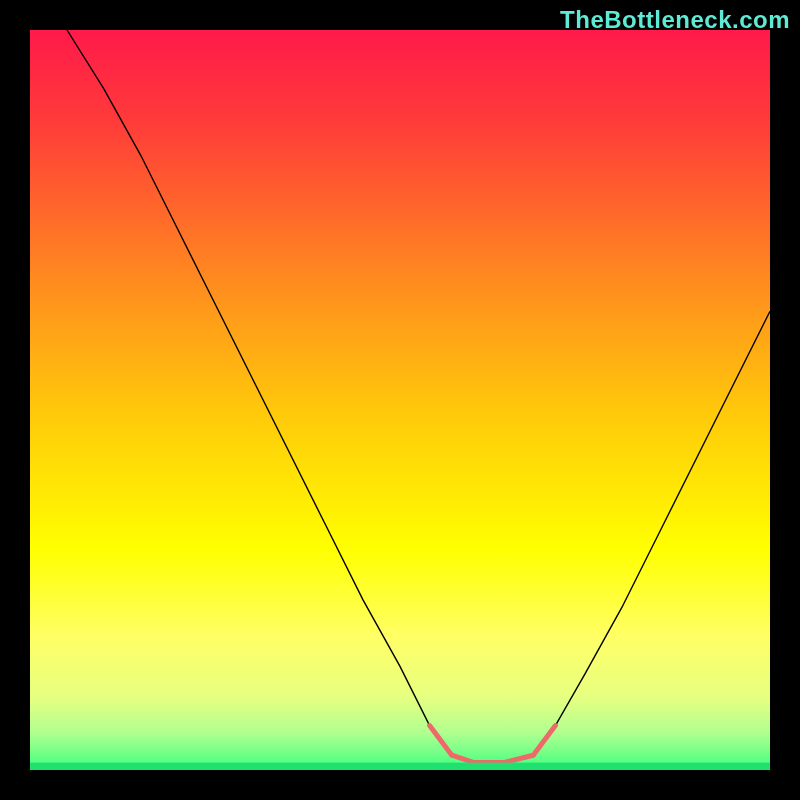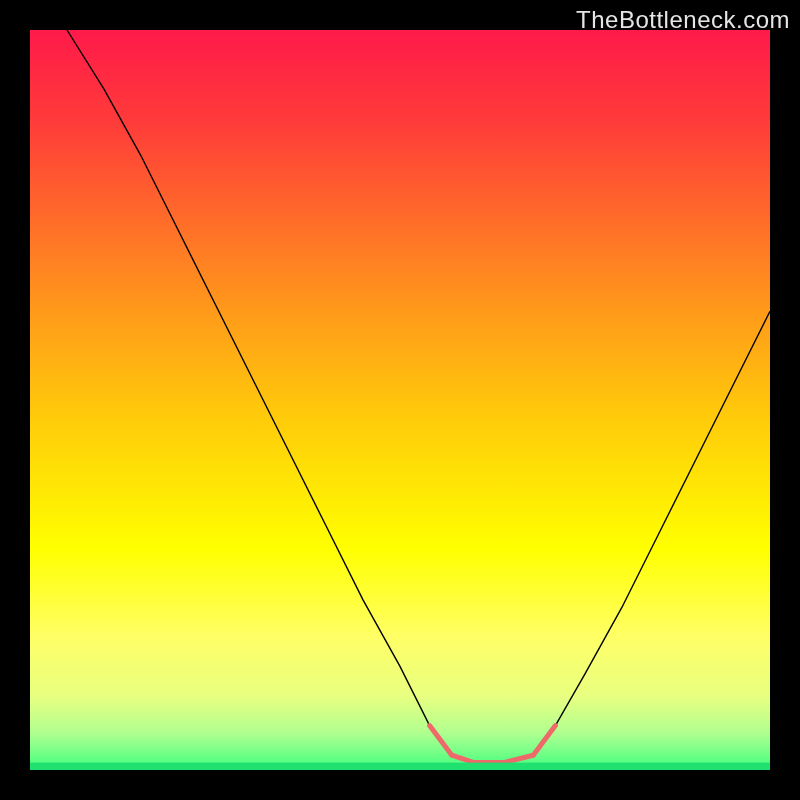--- a/index.html
+++ b/index.html
@@ -8,23 +8,23 @@
     height: 800px;
     background: #000;
     position: relative;
     overflow: hidden;
     font-family: Arial, sans-serif;
   }
   .watermark {
     position: absolute;
     top: 6px;
     right: 10px;
-    color: #e5e5e5;
+    color: #5eead4;
     font-size: 24px;
-    font-weight: 400;
+    font-weight: 700;
     letter-spacing: 0.5px;
     z-index: 10;
     margin-left: 15px;
   }
   .plot-area {
     position: absolute;
     left: 30px;
     top: 30px;
     width: 740px;
     height: 740px;

